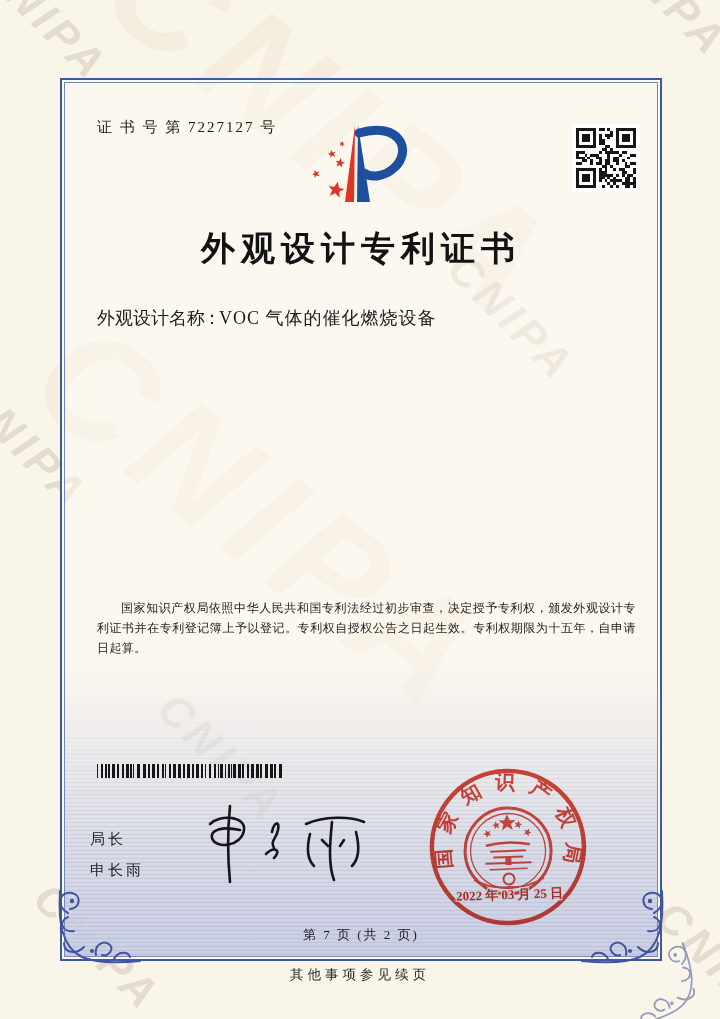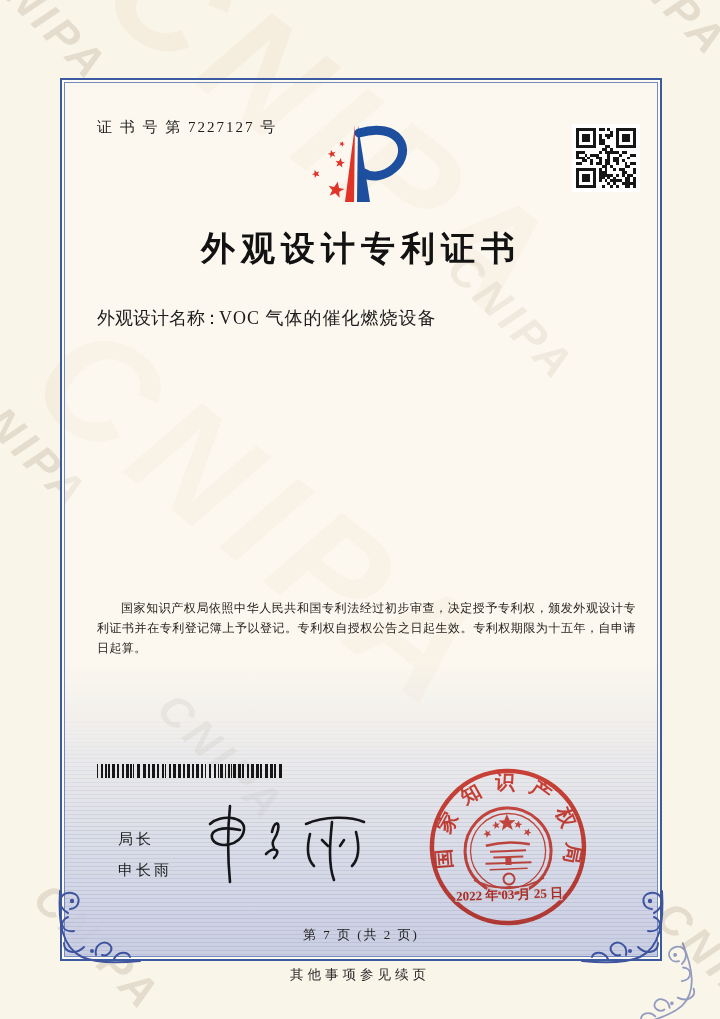--- a/index.html
+++ b/index.html
@@ -41,21 +41,21 @@
        -moz-text-align-last:justify;vertical-align:top;}
   .colon{display:inline-block;width:16px;}
   .val{letter-spacing:1px;}
   
   .paras{position:absolute;left:35px;right:24px;top:518px;z-index:3;}
   .paras p{margin:0;font-size:12px;line-height:20px;text-indent:2em;text-align:justify;
            color:#26231f;letter-spacing:0.4px;}
   
   .barcode{position:absolute;left:35px;top:684px;width:190px;height:14px;z-index:3;}
   .barcode i{position:absolute;top:0;bottom:0;background:#161616;}
-  .director{position:absolute;left:56px;top:744px;z-index:3;font-size:15px;letter-spacing:3px;}
+  .director{position:absolute;left:28px;top:744px;z-index:3;font-size:15px;letter-spacing:3px;}
   .director div{height:31px;line-height:31px;}
   .signature{position:absolute;left:132px;top:716px;z-index:4;}
   .seal{position:absolute;left:361px;top:679px;z-index:5;mix-blend-mode:multiply;opacity:0.93;
         transform:rotate(-2deg);}
   .pageno{position:absolute;left:0;right:0;top:846px;text-align:center;z-index:3;
           font-size:13px;letter-spacing:2px;color:#222;}
   .contnote{position:absolute;left:0;right:0;top:966px;text-align:center;z-index:2;
             font-size:13.5px;letter-spacing:4px;color:#2a2a2a;}
   
   .fl{position:absolute;z-index:4;}

